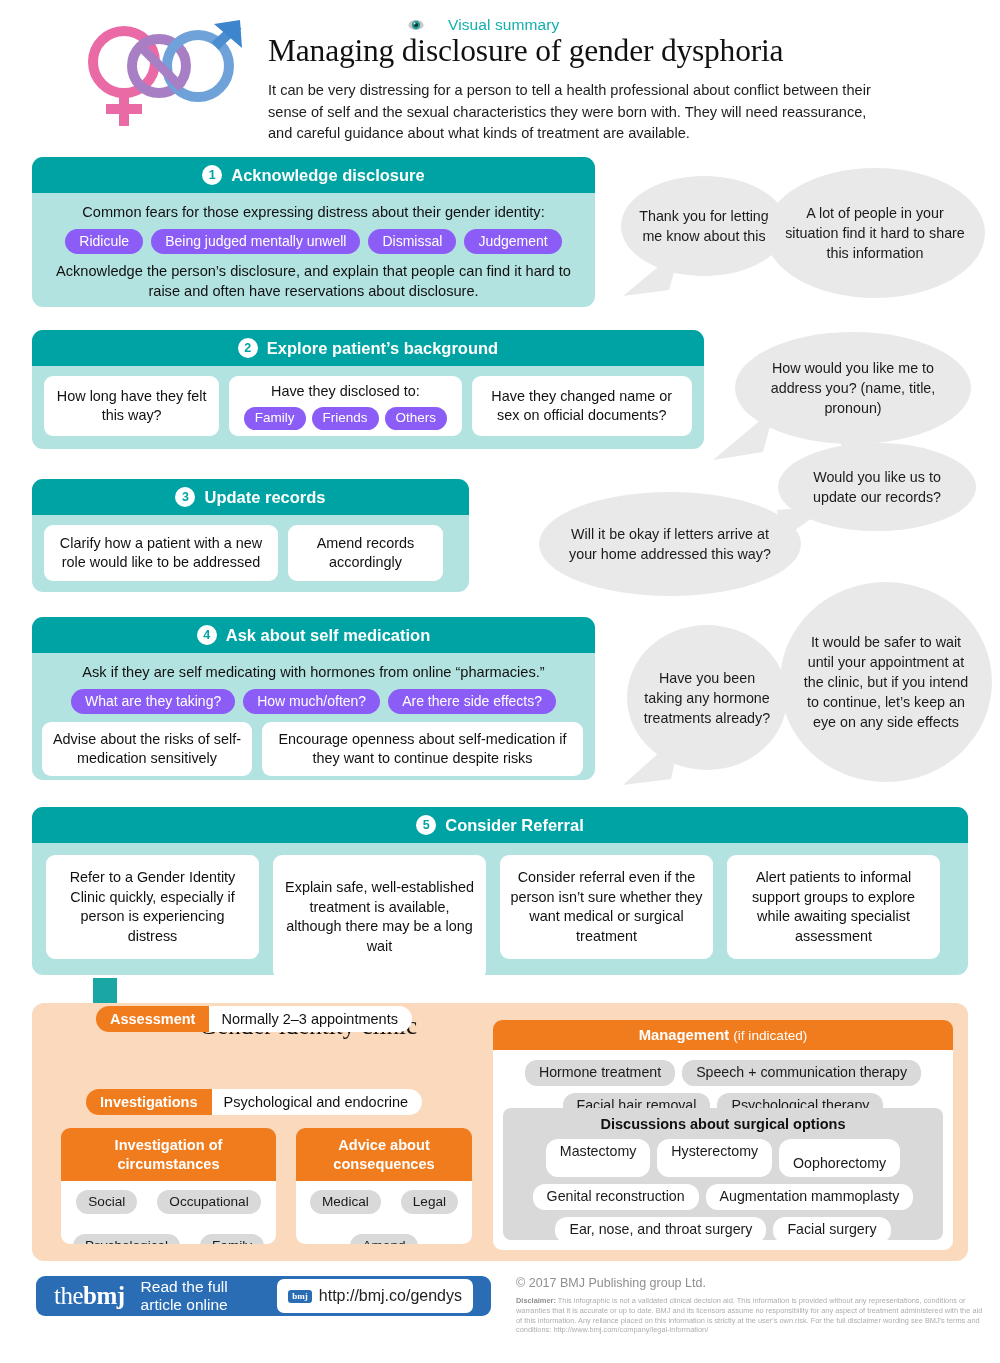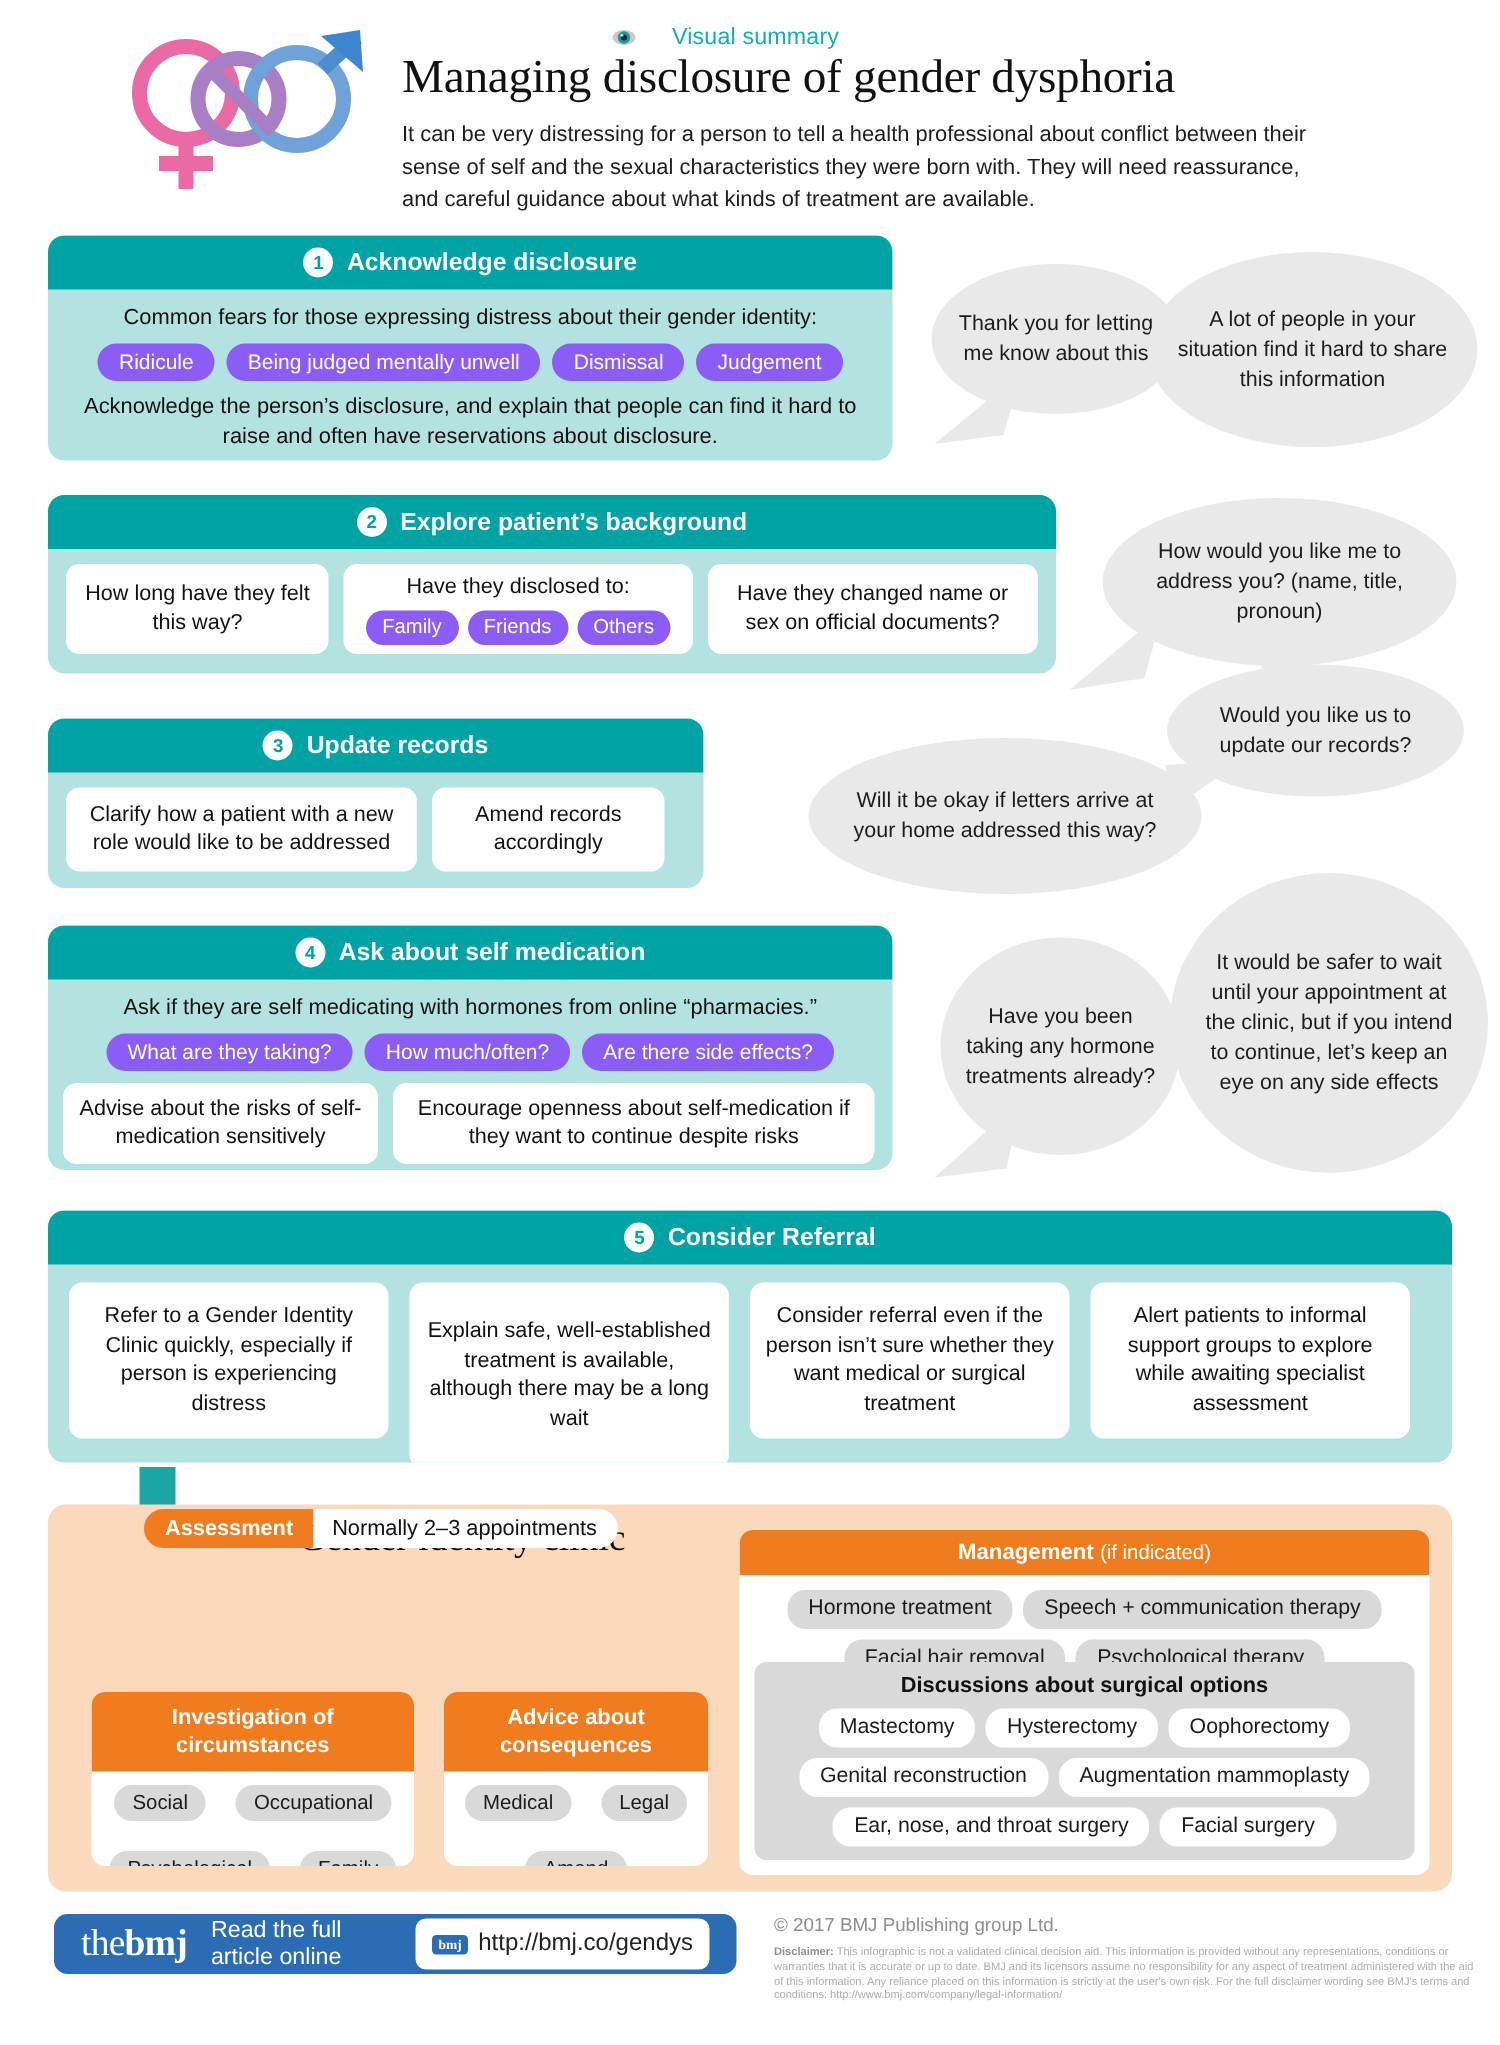--- a/index.html
+++ b/index.html
@@ -300,20 +300,24 @@
     <polygon points="16,0 40,0 40,30 54,30 28,58 2,30 16,30" fill="#1aa6a2"></polygon>
   </svg>
 
   <div class="clinic"></div>
   <div class="clinic-title">Gender identity clinic</div>
 
   <div class="kv" style="left:96px;top:1006px;">
     <span class="kv-key">Assessment</span>
     <span class="kv-val">Normally 2–3 appointments</span>
   </div>
+  <div class="kv" style="left:86px;top:1089px;">
+    <span class="kv-key">Investigations</span>
+    <span class="kv-val">Psychological and endocrine</span>
+  </div>
 
   <div class="subcard" style="left:61px;top:1128px;width:215px;height:116px;">
     <div class="subcard-head">Investigation of circumstances</div>
     <div class="tagwrap">
       <span class="tag">Social</span>
       <span class="tag">Occupational</span>
       <span class="tag">Psychological</span>
       <span class="tag">Family</span>
     </div>
   </div>
@@ -336,21 +340,21 @@
       <span class="tag" style="font-size:14.2px;padding:4px 14px 5px;">Hormone treatment</span>
       <span class="tag" style="font-size:14.2px;padding:4px 14px 5px;">Speech + communication therapy</span>
       <span class="tag" style="font-size:14.2px;padding:4px 14px 5px;">Facial hair removal</span>
       <span class="tag" style="font-size:14.2px;padding:4px 14px 5px;">Psychological therapy</span>
     </div>
     <div class="surg-box">
       <div class="surg-title">Discussions about surgical options</div>
       <div class="tagwrap" style="padding:7px 10px 0;gap:7px;">
         <span class="tag tag-white" style="font-size:14.2px;padding:4px 14px 5px;">Mastectomy</span>
         <span class="tag tag-white" style="font-size:14.2px;padding:4px 14px 5px;">Hysterectomy</span>
-        <span class="tag tag-white" style="font-size:14.2px;padding:4px 14px 5px;">Oophorectomy</span>
+        <span class="tag tag-white" style="font-size:14.2px;padding:16px 14px 5px;">Oophorectomy</span>
         <span class="tag tag-white" style="font-size:14.2px;padding:4px 14px 5px;">Genital reconstruction</span>
         <span class="tag tag-white" style="font-size:14.2px;padding:4px 14px 5px;">Augmentation mammoplasty</span>
         <span class="tag tag-white" style="font-size:14.2px;padding:4px 14px 5px;">Ear, nose, and throat surgery</span>
         <span class="tag tag-white" style="font-size:14.2px;padding:4px 14px 5px;">Facial surgery</span>
       </div>
     </div>
   </div>
 
   <div class="footer-bmj">
     <span class="bmj-logo"><span>the</span><b>bmj</b></span>

